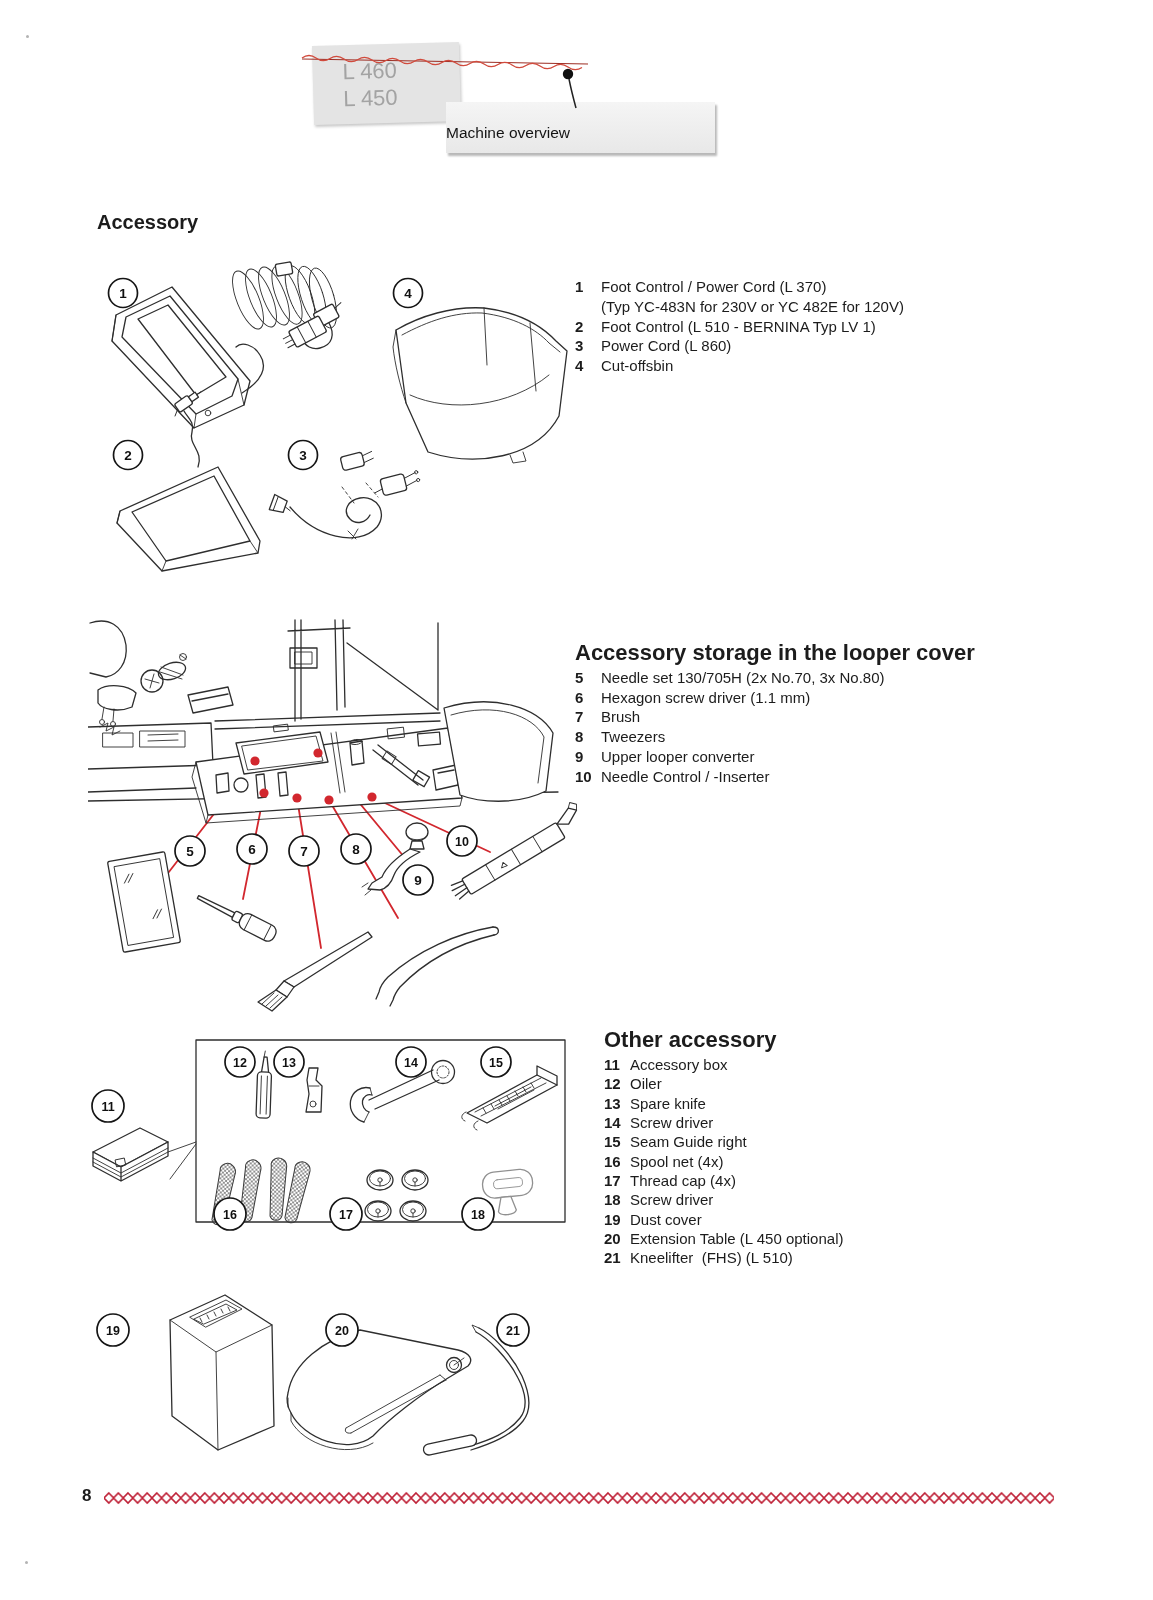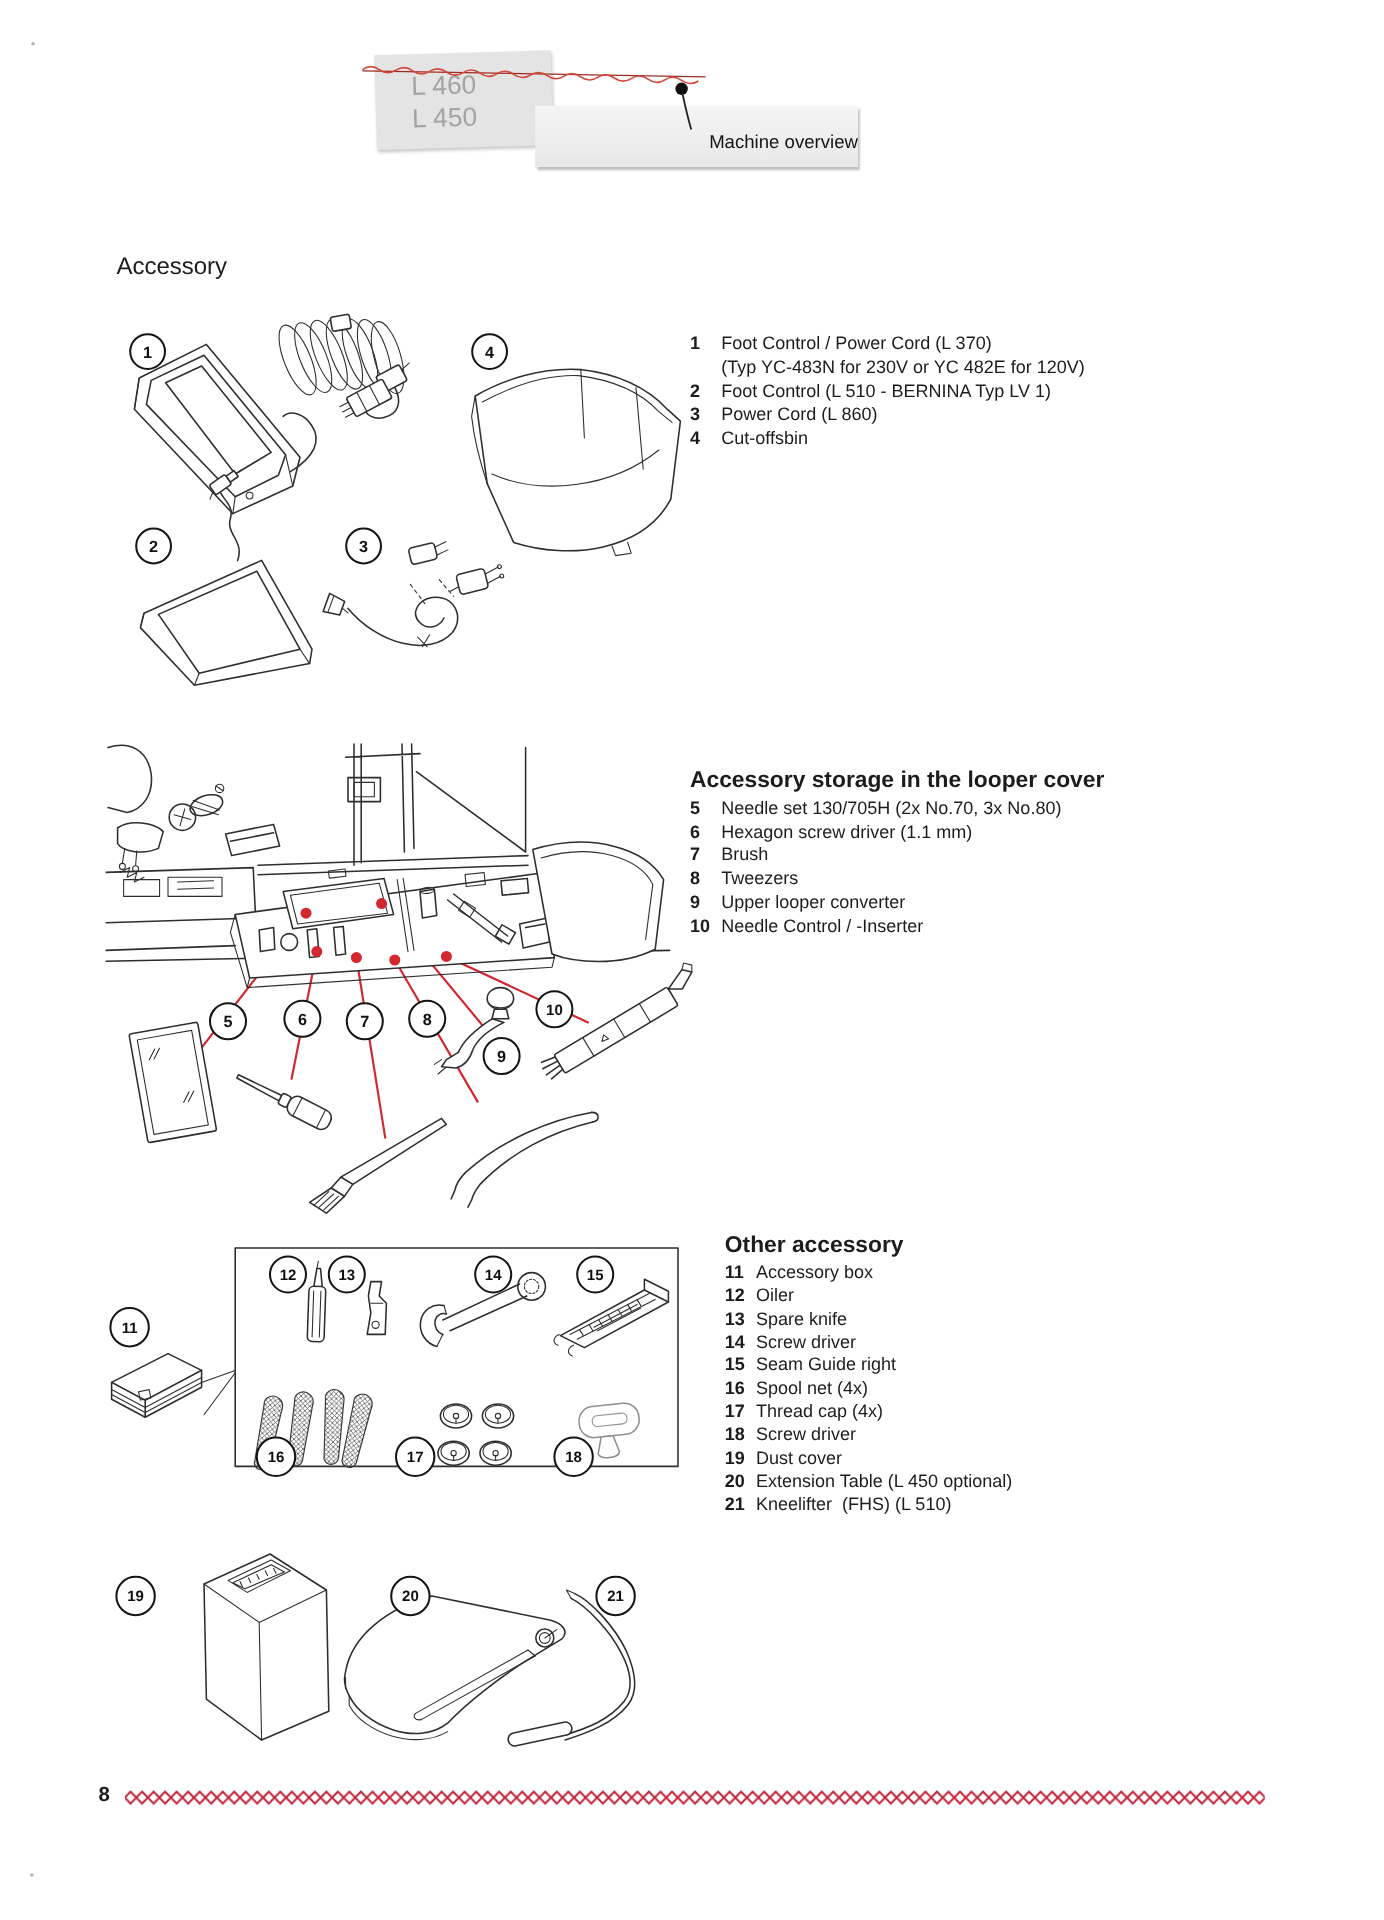--- a/index.html
+++ b/index.html
@@ -4,40 +4,40 @@
 <style>
   html,body{margin:0;padding:0;background:#fff;}
   .page{position:relative;width:1153px;height:1600px;background:#ffffff;overflow:hidden;
         font-family:"Liberation Sans",sans-serif;color:#1c1c1c;}
   .artifact{position:absolute;border-radius:50%;background:#8a8a8a;opacity:.65;}
   
   .model-card{position:absolute;left:313px;top:44px;width:147px;height:79px;background:#e4e4e4;
               box-shadow:1px 2px 3px rgba(0,0,0,.22);transform:rotate(-1.6deg);}
   .model-card .mline{display:block;margin-left:30px;font-size:22px;line-height:27px;color:#a3a3a3;}
   .model-card .mline:first-child{margin-top:13px;}
-  .overview-card{position:absolute;left:446px;top:88px;width:269px;height:51px;
+  .overview-card{position:absolute;left:446px;top:102px;width:269px;height:51px;
                  background:linear-gradient(#f5f5f5,#e8e8e8);
                  box-shadow:2px 3px 2px rgba(0,0,0,.28);
-                 display:flex;align-items:center;justify-content:flex-end;z-index:3;}
+                 display:flex;align-items:center;justify-content:flex-start;z-index:3;}
   .overview-card span{font-size:15.5px;color:#141414;margin-top:10px;}
   .fig{position:absolute;z-index:1;}
   .hdr-art{position:absolute;z-index:4;}
   
   .ln{fill:none;stroke:#2e2e2e;stroke-width:1.3;stroke-linejoin:round;stroke-linecap:round;}
   .lnf{fill:#ffffff;stroke:#2e2e2e;stroke-width:1.3;stroke-linejoin:round;stroke-linecap:round;}
   .thin{stroke-width:.9;}
   .grey{stroke:#909090;}
   .redl{fill:none;stroke:#d2272e;stroke-width:1.8;stroke-linecap:round;}
   .redd{fill:#d2272e;stroke:none;}
   .co{fill:#ffffff;stroke:#151515;stroke-width:1.7;}
   .cot{font-weight:bold;fill:#101010;text-anchor:middle;font-family:"Liberation Sans",sans-serif;}
   
-  .page-title{position:absolute;left:97px;top:211px;font-size:20px;font-weight:normal;z-index:2;}
+  .page-title{position:absolute;left:97px;top:211px;font-size:20px;font-weight:bold;z-index:2;}
   .list{position:absolute;z-index:2;font-size:15px;}
-  .sec-title{font-weight:bold;font-size:19px;margin:0 0 2px 0;}
+  .sec-title{font-weight:bold;font-size:22px;margin:0 0 2px 0;}
   .row{display:flex;}
   .row .num{width:26px;flex:none;font-weight:bold;}
   .row .lbl{white-space:pre;}
   .lh1 .row{line-height:19.8px;}
   .lh2 .row{line-height:19.7px;}
   .lh3 .row{line-height:19.35px;}
   
   .page-num{position:absolute;left:82px;top:1486px;font-size:17px;font-weight:bold;z-index:2;}
   .stitch-border{position:absolute;left:104px;top:1490px;z-index:1;}
 </style>

